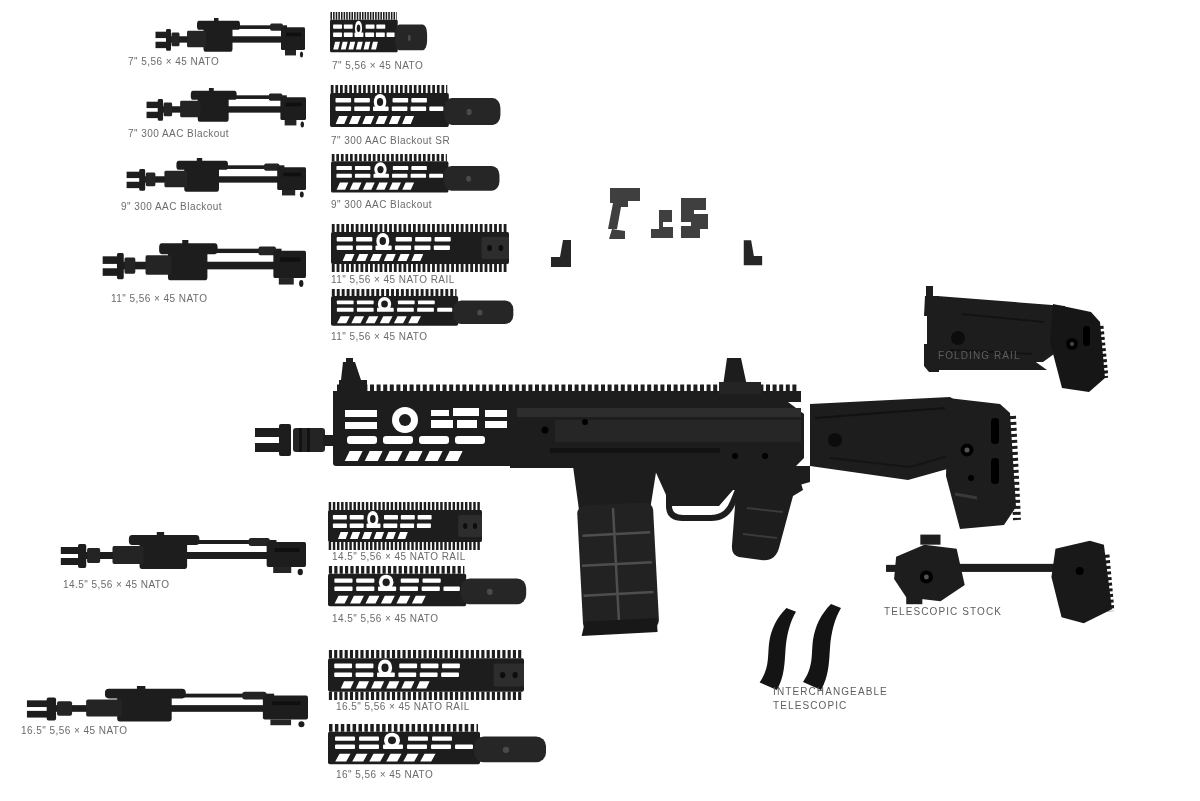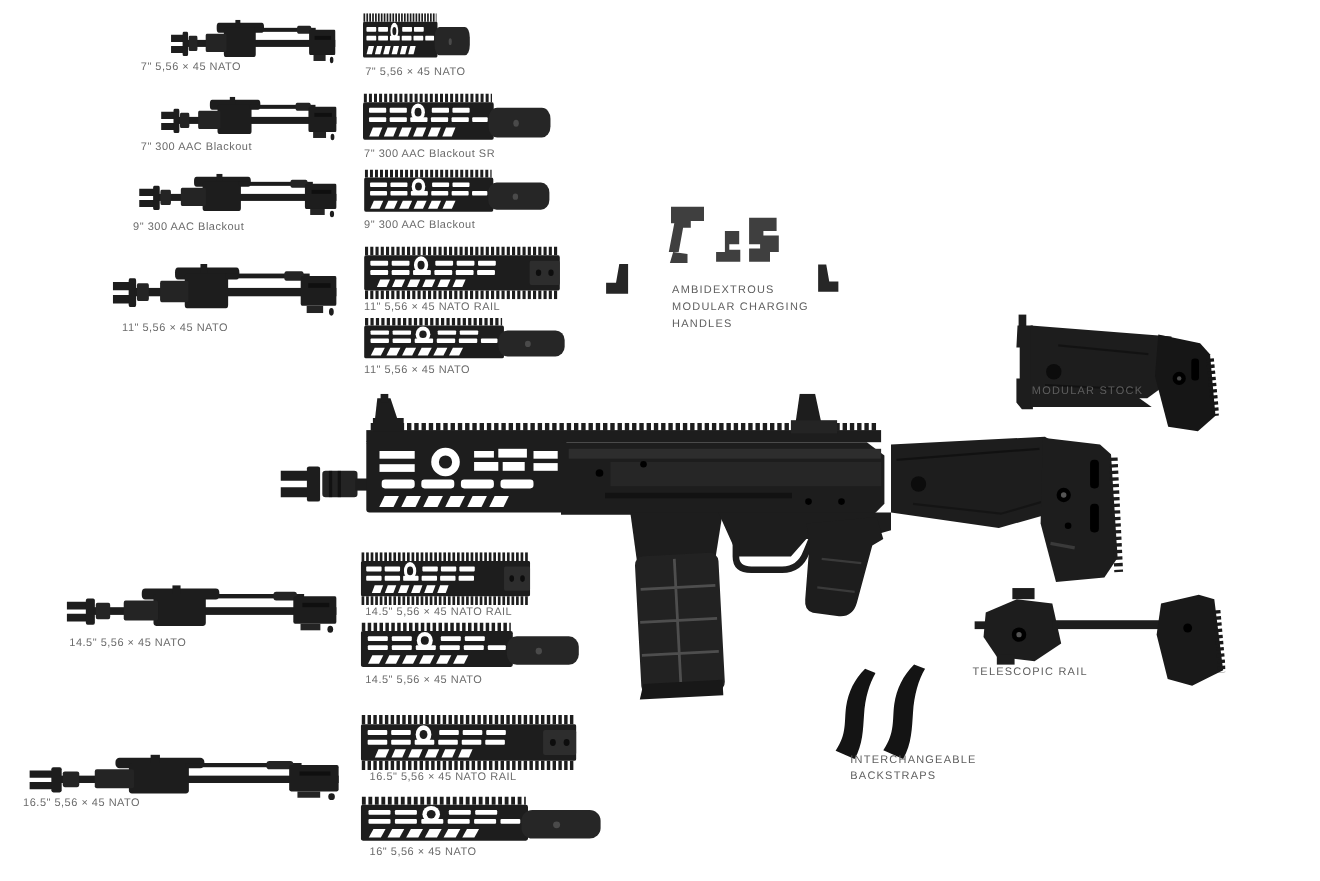--- a/index.html
+++ b/index.html
@@ -207,64 +207,59 @@
       <use href="#g-ch-bigright"></use>
     </svg>
   <svg class="part" style="left:549px;top:238px" width="25" height="38" viewBox="0 0 25 38">
       <use href="#g-ch-small"></use>
     </svg>
   <svg class="part" style="left:741px;top:238px" width="23" height="36" viewBox="0 0 25 38">
       <g transform="translate(25,0) scale(-1,1)">
         <use href="#g-ch-small"></use>
       </g>
     </svg>
-  <div class="lbl acc" style="left:611px;top:256px">
-    <div>AMBIDEXTROUS</div>
-    <div>MODULAR CHARGING</div>
-    <div>HANDLES</div>
-  </div>
 
   <svg class="part" style="left:922px;top:282px" width="186" height="112" viewBox="0 0 186 112">
     <rect x="4" y="4" width="7" height="12" fill="#1d1d1d"></rect>
     <path d="M3,14 h14 v76 h-10 l-5,-6 v-22 h3 v-28 h-3 z" fill="#1d1d1d"></path>
     <path d="M15,14 l128,10 v40 l-22,16 H15 z" fill="#1d1d1d"></path>
     <path d="M15,78 l96,0 14,10 H15 z" fill="#1d1d1d"></path>
     <path d="M40,32 L122,40 M28,68 l82,4" stroke="#000" opacity=".35" stroke-width="2" fill="none"></path>
     <circle cx="36" cy="56" r="7" fill="#0c0c0c"></circle>
     <path d="M131,22 l38,8 9,10 5,56 -16,14 -27,-4 -12,-46 z" fill="#161616"></path>
     <line x1="178" y1="44" x2="183" y2="96" stroke="#161616" stroke-width="7" stroke-dasharray="3 2.6"></line>
     <circle cx="150" cy="62" r="6" fill="#000"></circle>
       <circle cx="150" cy="62" r="2" fill="#4a4a4a"></circle>
     <rect x="161" y="44" width="7" height="20" rx="3" fill="#000"></rect>
   </svg>
-  <div class="lbl acc" style="left:938px;top:348px">MODULAR STOCK</div>
+  <div class="lbl acc" style="left:938px;top:348px">FOLDING RAIL</div>
 
   <svg class="part" style="left:882px;top:534px" width="232" height="94" viewBox="0 0 230 92">
     <rect x="38" y="0" width="20" height="10" fill="#1d1d1d"></rect>
     <rect x="4" y="30" width="36" height="7" fill="#1d1d1d"></rect>
     <path d="M14,22 l28,-12 32,4 8,36 -24,16 -34,-4 -12,-18 z" fill="#1d1d1d"></path>
     <rect x="24" y="60" width="16" height="9" fill="#1d1d1d"></rect>
     <circle cx="44" cy="42" r="6.5" fill="#000"></circle>
       <circle cx="44" cy="42" r="2.4" fill="#555555"></circle>
     <rect x="74" y="29" width="104" height="8" fill="#1d1d1d"></rect>
     <path d="M172,14 l34,-8 14,4 8,64 -28,14 -22,-6 -10,-40 z" fill="#191919"></path>
     <line x1="222" y1="20" x2="227" y2="76" stroke="#191919" stroke-width="7" stroke-dasharray="3 2.6"></line>
     <circle cx="196" cy="36" r="4" fill="#000"></circle>
   </svg>
-  <div class="lbl acc" style="left:884px;top:604px">TELESCOPIC RAIL</div>
+  <div class="lbl acc" style="left:884px;top:604px">TELESCOPIC STOCK</div>
 
   <svg class="part" style="left:752px;top:606px" width="44" height="86" viewBox="0 0 46 90" preserveAspectRatio="none">
       <use href="#g-backstrap"></use>
     </svg>
   <svg class="part" style="left:795px;top:602px" width="46" height="90" viewBox="0 0 46 90" preserveAspectRatio="none">
       <use href="#g-backstrap"></use>
     </svg>
   <div class="lbl acc" style="left:773px;top:685px;line-height:14px">
     <div>INTERCHANGEABLE</div>
-    <div>BACKSTRAPS</div>
+    <div>TELESCOPIC</div>
   </div>
 
   <svg class="part" style="left:255px;top:358px" width="768" height="285" viewBox="0 0 768 285">
 
     <path d="M0,70 h30 v9 h-30 z" fill="#1d1d1d"></path>
     <path d="M0,85 h30 v9 h-30 z" fill="#1d1d1d"></path>
     <rect x="24" y="66" width="12" height="32" rx="2" fill="#1d1d1d"></rect>
     <rect x="38" y="70" width="32" height="24" rx="3" fill="#242424"></rect>
     <rect x="44" y="70" width="3" height="24" fill="#000" opacity=".5"></rect>
     <rect x="52" y="70" width="3" height="24" fill="#000" opacity=".5"></rect>

